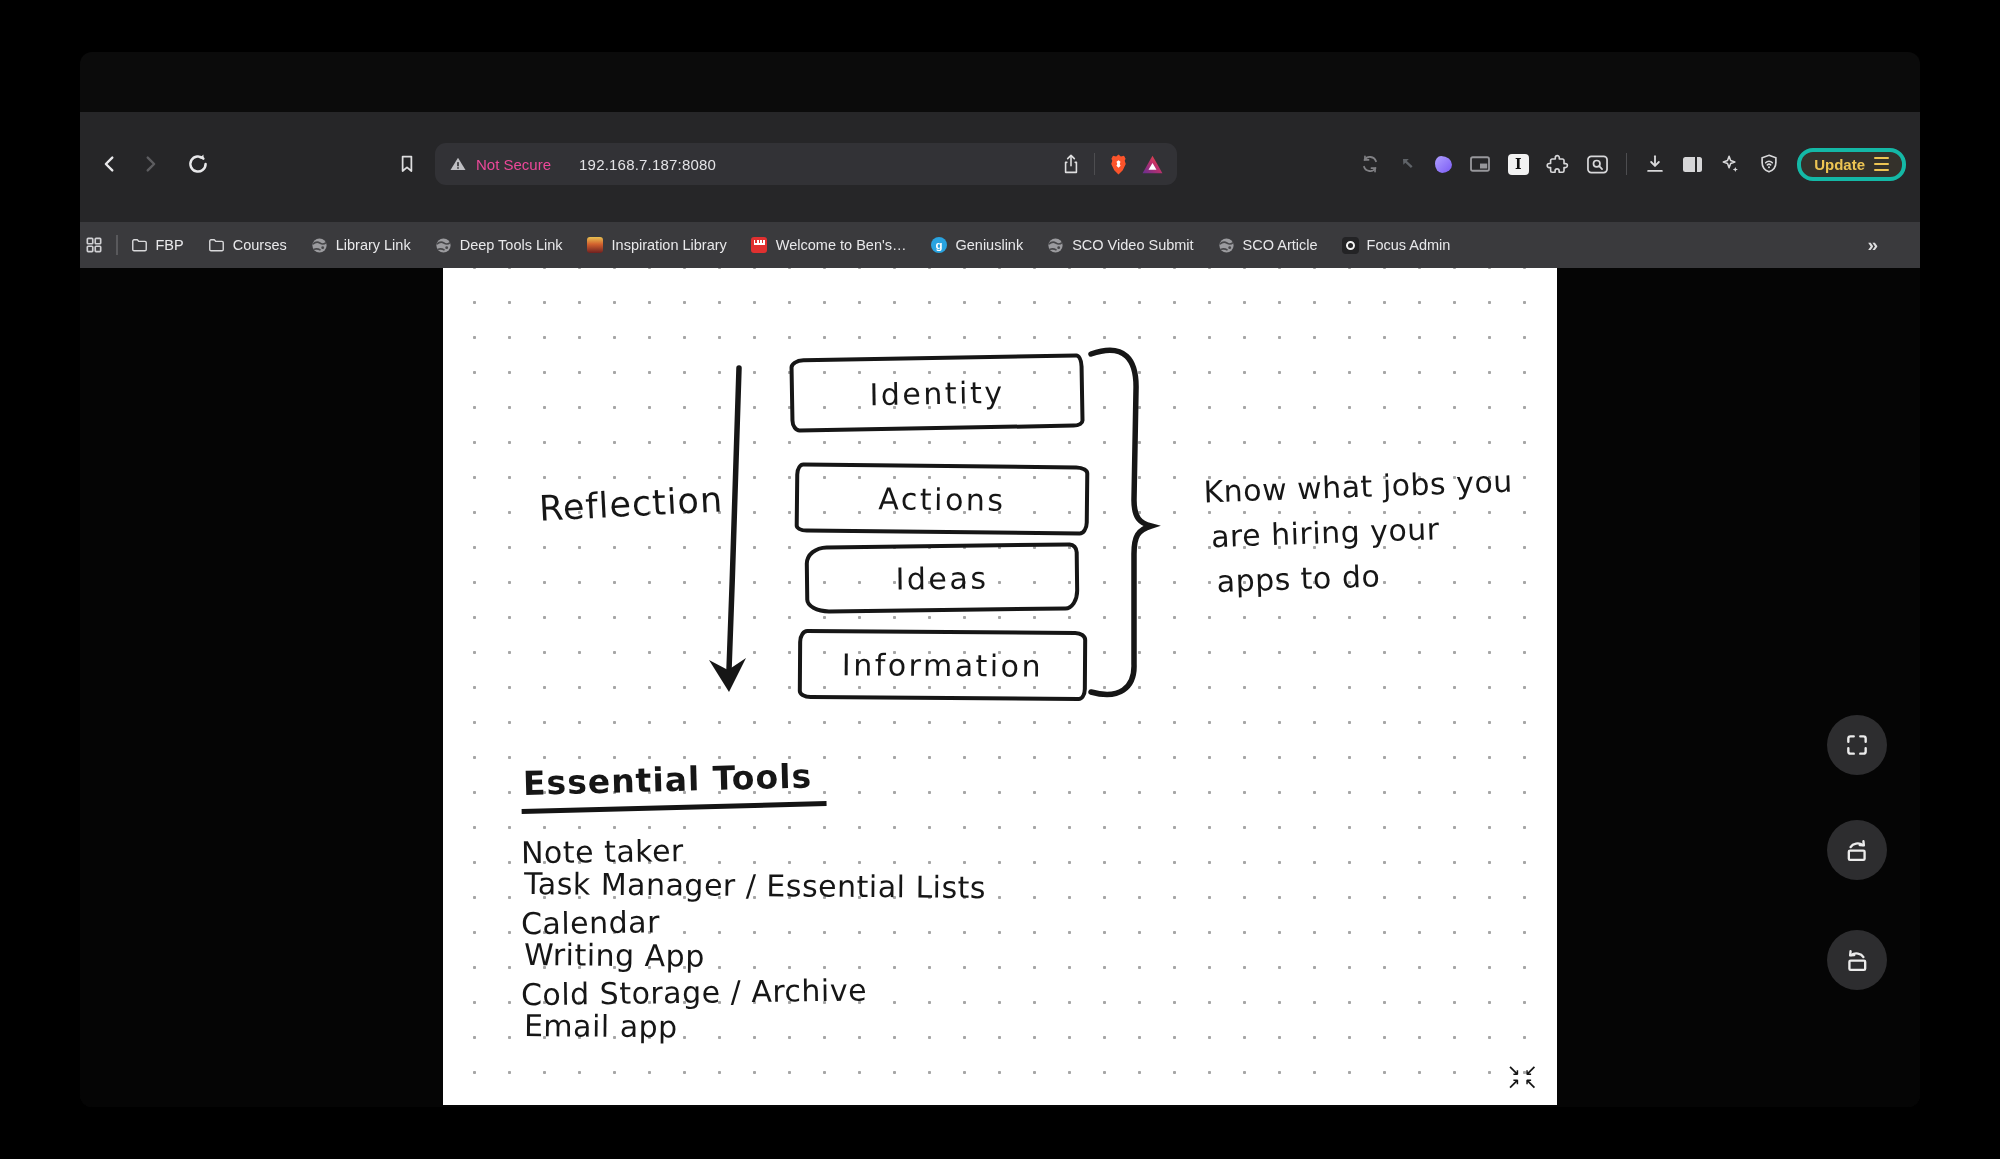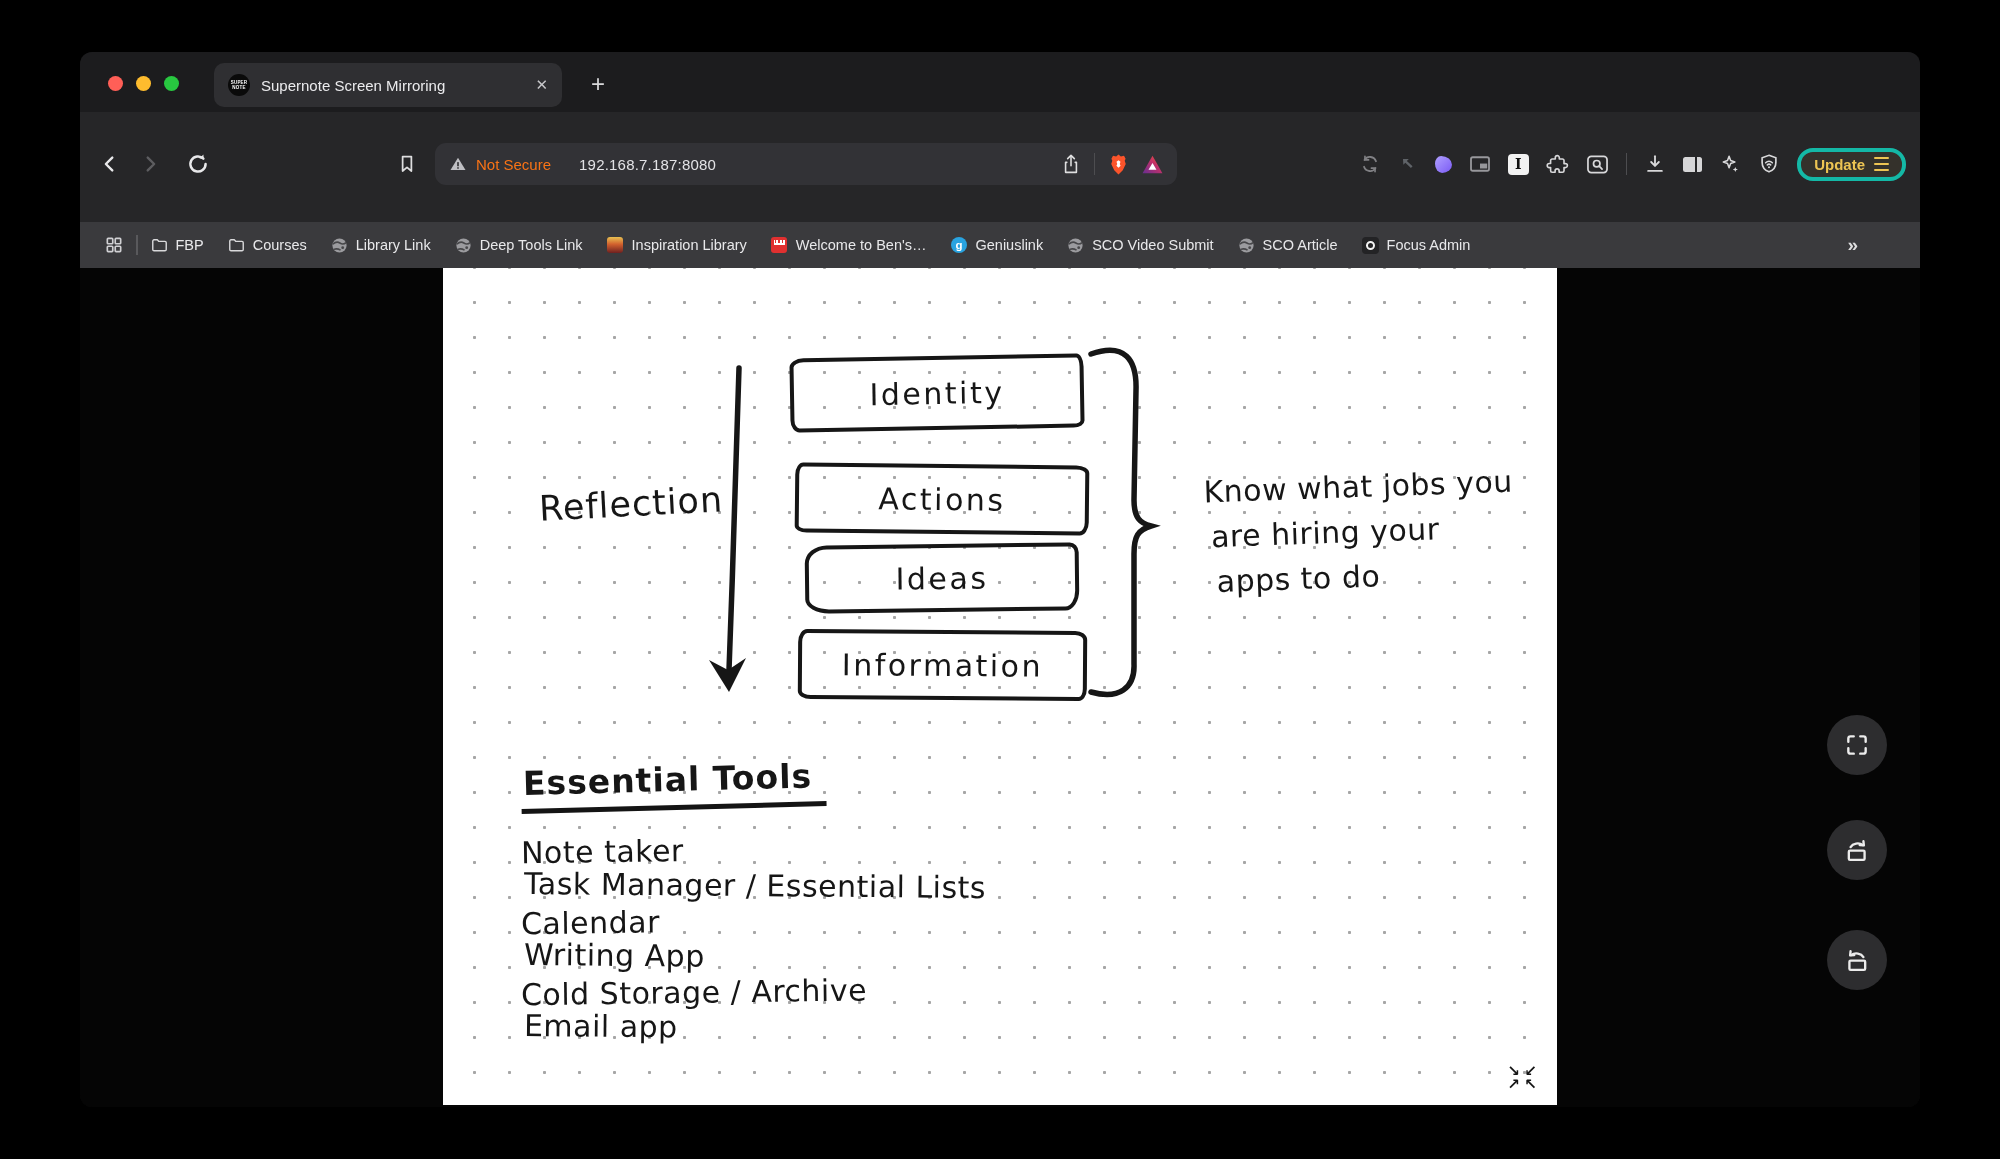--- a/index.html
+++ b/index.html
@@ -24,39 +24,39 @@
                  justify-content:center; text-align:center; letter-spacing:.2px; flex:0 0 auto; }
   .tab-title { color:#ebebed; font-size:15px; margin-left:11px; white-space:nowrap; overflow:hidden; flex:1; }
   .tab-close { color:#c7c7ca; font-size:15px; margin-left:10px; cursor:default; }
   .newtab { position:absolute; left:500px; top:14px; color:#d8d8da; font-size:24px; font-weight:300; line-height:36px; width:36px; text-align:center; }
 
   
   .navbar { position:absolute; left:0; top:60px; width:100%; height:110px; background:#262628; }
   .nav-icon { position:absolute; top:52px; transform:translate(-50%,-50%); display:flex; align-items:center; justify-content:center; }
   .urlbar { position:absolute; left:355px; top:31px; width:742px; height:42px; background:#323236;
             border-radius:11px; display:flex; align-items:center; padding:0 14px; }
-  .notsecure { color:#f97316; font-size:15px; margin-left:9px; }
+  .notsecure { color:#ec4899; font-size:15px; margin-left:9px; }
   .url { color:#e3e3e6; font-size:15px; margin-left:28px; letter-spacing:.2px; }
   .urlbar-right { margin-left:auto; display:flex; align-items:center; gap:13px; }
   .vsep { width:1.5px; height:22px; background:#4d4d50; }
   .ext-cluster { position:absolute; right:0; top:31px; height:42px; display:flex; align-items:center; gap:17px; padding-right:14px; }
   .update-pill { display:flex; align-items:center; gap:9px; border:4px solid #14b8a6; border-radius:16px;
                  padding:4px 13px; color:#edc453; font-size:15px; font-weight:600; background:rgba(237,196,83,.07); }
   .hamburger { display:flex; flex-direction:column; gap:3.5px; }
   .hamburger span { display:block; width:15px; height:2.2px; background:#edc453; border-radius:2px; }
   .iconbox { display:flex; align-items:center; justify-content:center; }
   .i-ext { width:21px; height:21px; background:#f2f2f2; border-radius:4px; color:#111;
            font-family:"DejaVu Serif",serif; font-weight:bold; font-size:14px; display:flex; align-items:center; justify-content:center; }
   .purple-ext { width:17px; height:17px; background:linear-gradient(135deg,#b0a0ff,#7a5af5); border-radius:36% 64% 58% 42%/45% 52% 48% 55%; }
   .sidebar-ico { width:19px; height:15px; background:#d6d6d8; border-radius:2.5px; position:relative; }
   .sidebar-ico::after { content:""; position:absolute; right:5px; top:0; width:2.5px; height:100%; background:#262628; }
 
   
   .bmbar { position:absolute; left:0; top:170px; width:100%; height:46px; background:#3a3a3d;
-           display:flex; align-items:center; padding:0 24px; }
+           display:flex; align-items:center; padding:0 4px; }
   .bm-sep { width:1.5px; height:20px; background:#59595c; margin:0 13px 0 12px; }
   .bm-item { display:flex; align-items:center; gap:8px; margin-right:24px; white-space:nowrap; }
   .bm-label { color:#e8e8ea; font-size:14.5px; }
   .fav { width:17px; height:17px; display:flex; align-items:center; justify-content:center; flex:0 0 auto; }
   .fav-img-inspiration { width:16px; height:16px; border-radius:3px; background:linear-gradient(180deg,#e8c051 0%,#d2612e 45%,#6e2020 100%); }
   .fav-red { width:16px; height:16px; border-radius:3px; background:#e03030; position:relative; }
   .fav-red::before { content:""; position:absolute; left:2.5px; top:3px; width:11px; height:5px; background:#fff; }
   .fav-red::after { content:""; position:absolute; left:4px; top:3px; width:8px; height:3px;
         background:repeating-linear-gradient(90deg,#e03030 0 1.5px,transparent 1.5px 3.5px); }
   .fav-glink { width:16px; height:16px; border-radius:50%; background:#29a3e0; color:#fff; font-size:11.5px;
@@ -98,33 +98,20 @@
   .float-btn { position:absolute; width:60px; height:60px; border-radius:50%; background:#2d2d2f;
                display:flex; align-items:center; justify-content:center; }
   .fb-1 { left:1747px; top:447px; } .fb-2 { left:1747px; top:552px; } .fb-3 { left:1747px; top:662px; }
 </style>
 </head>
 <body>
 
 <div class="stage">
   <div class="window">
 
-    <div class="tabstrip">
-      <div class="traffic">
-        <div class="light red"></div>
-        <div class="light yellow"></div>
-        <div class="light green"></div>
-      </div>
-      <div class="tab">
-        <div class="tab-favicon">SUPER NOTE</div>
-        <div class="tab-title">Supernote Screen Mirroring</div>
-        <div class="tab-close">✕</div>
-      </div>
-      <div class="newtab">+</div>
-    </div>
 
     <div class="navbar">
       <div class="nav-icon" style="left:30px">
         <svg width="22" height="22" viewBox="0 0 24 24" fill="none" stroke="#e8e8ea" stroke-width="2.6" stroke-linecap="round" stroke-linejoin="round">
             <path d="M14.5 5L7.5 12l7 7"></path>
           </svg>
       </div>
       <div class="nav-icon" style="left:70px">
         <svg width="22" height="22" viewBox="0 0 24 24" fill="none" stroke="#5d5d60" stroke-width="2.6" stroke-linecap="round" stroke-linejoin="round">
             <path d="M9.5 5l7 7-7 7"></path>

